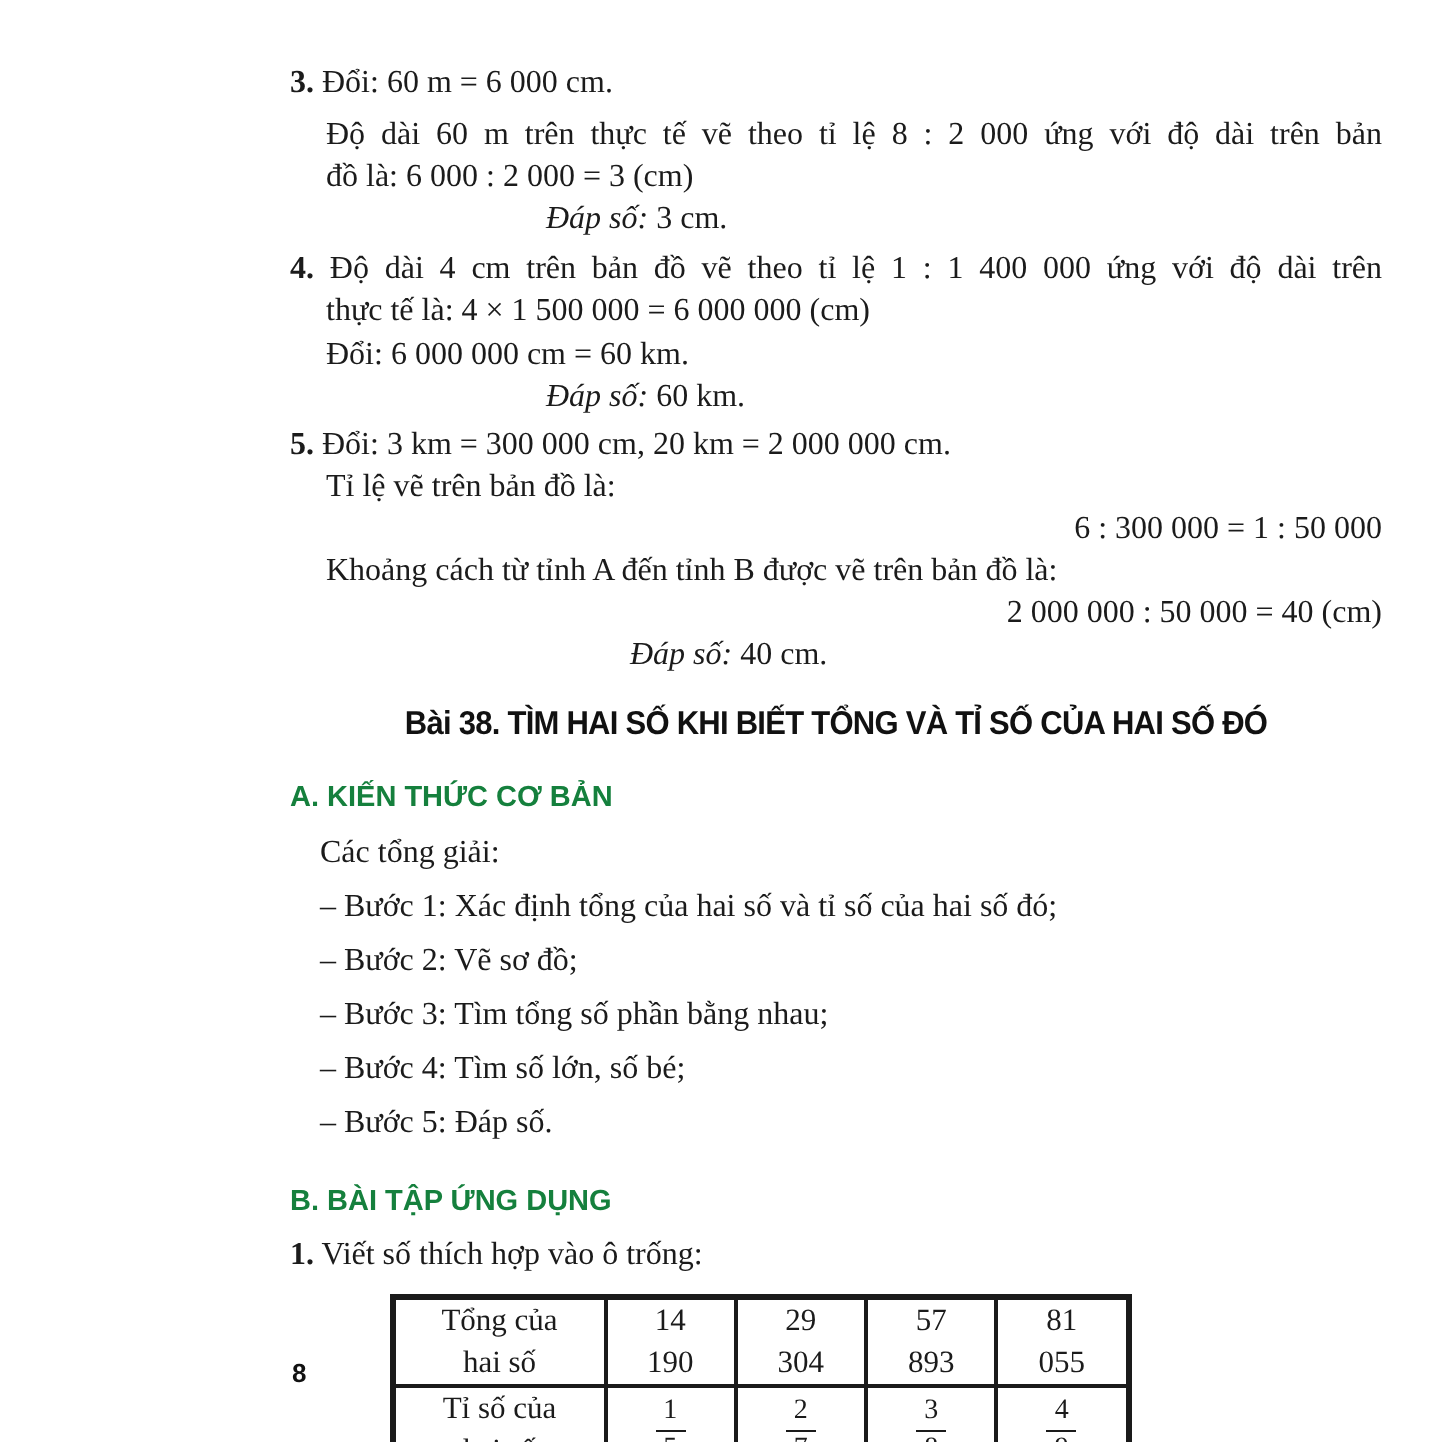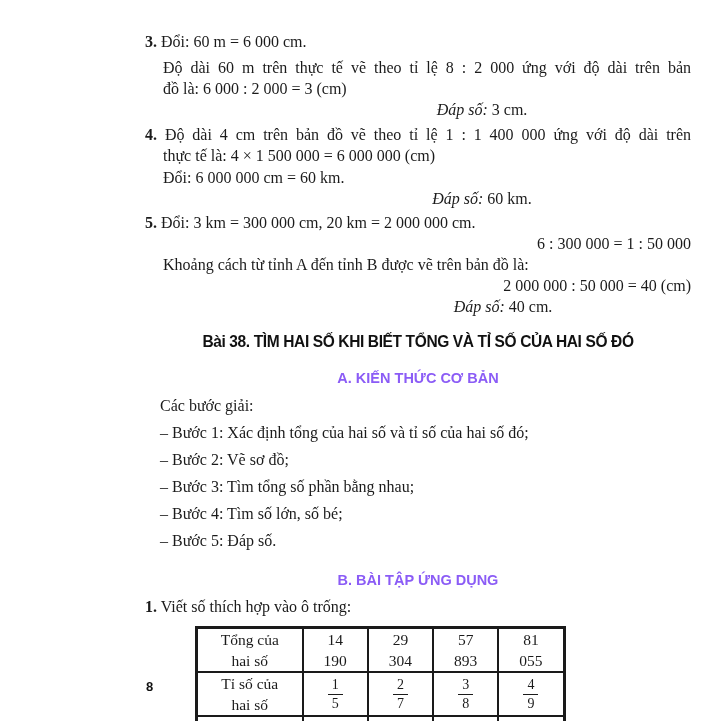--- a/index.html
+++ b/index.html
@@ -5,38 +5,38 @@
   * { margin:0; padding:0; box-sizing:border-box; }
   html,body { width:721px; height:721px; background:#ffffff; overflow:hidden; }
   body { font-family:"Liberation Serif", serif; font-size:16px; color:#1b1b1b; }
 
   .content { position:absolute; left:145px; top:31px; width:546px; line-height:21px; }
 
   .line { min-height:21px; }
   .hang { padding-left:18px; }
   .jline { text-align:justify; text-align-last:justify; }
   .marker { font-weight:bold; }
-  .answer { font-style:italic;text-align:center; }
+  .answer { font-style:italic; }
   .answer .val { font-style:normal; }
   .ans-3 { padding-left:128px; }
   .ans-4 { padding-left:128px; }
   .ans-5 { padding-left:170px; }
   .formula { padding-left:58px;text-align:right; }
 
   .item3 { margin-top:0; }
   .item3 .body-wrap { margin-top:5px; }
   .item4 { margin-top:4px; }
   .item4 .line2 { margin-top:1px; }
   .item5 { margin-top:3px; }
 
   .lesson-title { margin-top:14px; text-align:center; font-family:"Liberation Sans", sans-serif;
                   font-weight:bold; font-size:16.5px; letter-spacing:-0.4px; color:#111;
                   transform:scaleX(0.94); }
   .sec-heading { font-family:"Liberation Sans", sans-serif; font-weight:bold; font-size:14.5px;
-                 color:#8b5cf6; margin-left:0;text-align:center; }
+                 color:#15803d; margin-left:0; }
   .sec-a { margin-top:16px; }
   .intro { margin-top:6px; padding-left:15px; }
   .steps { padding-left:15px; }
   .steps .line { margin-top:6px; }
   .sec-b { margin-top:19px; }
   .ex1 { margin-top:5px; }
 
   table.fill { border-collapse:collapse; margin:9px 0 0 50px; }
   table.fill td { border:2px solid #1a1a1a; text-align:center; vertical-align:middle;
                   font-size:15.5px; padding:0 20px; }
@@ -71,30 +71,31 @@
 
   <div class="item4">
     <div class="line jline"><span class="marker">4.</span> <span>Độ dài 4 cm trên bản đồ vẽ theo tỉ lệ 1 : 1 400 000 ứng với độ dài trên</span></div>
     <div class="line hang">thực tế là: 4 × 1 500 000 = 6 000 000 (cm)</div>
     <div class="line hang line2">Đổi: 6 000 000 cm = 60 km.</div>
     <div class="line answer ans-4"><span>Đáp số:</span> <span class="val">60 km.</span></div>
   </div>
 
   <div class="item5">
     <div class="line"><span class="marker">5.</span> <span>Đổi: 3 km = 300 000 cm, 20 km = 2 000 000 cm.</span></div>
+    <div class="line hang">Tỉ lệ vẽ trên bản đồ là:</div>
     <div class="line formula">6 : 300 000 = 1 : 50 000</div>
     <div class="line hang">Khoảng cách từ tỉnh A đến tỉnh B được vẽ trên bản đồ là:</div>
     <div class="line formula">2 000 000 : 50 000 = 40 (cm)</div>
     <div class="line answer ans-5"><span>Đáp số:</span> <span class="val">40 cm.</span></div>
   </div>
 
   <div class="lesson-title">Bài 38. TÌM HAI SỐ KHI BIẾT TỔNG VÀ TỈ SỐ CỦA HAI SỐ ĐÓ</div>
 
   <div class="sec-heading sec-a">A. KIẾN THỨC CƠ BẢN</div>
-  <div class="line intro">Các bước giải:</div>
+  <div class="line intro">Các tổng giải:</div>
   <div class="steps">
     <div class="line">– Bước 1: Xác định tổng của hai số và tỉ số của hai số đó;</div>
     <div class="line">– Bước 2: Vẽ sơ đồ;</div>
     <div class="line">– Bước 3: Tìm tổng số phần bằng nhau;</div>
     <div class="line">– Bước 4: Tìm số lớn, số bé;</div>
     <div class="line">– Bước 5: Đáp số.</div>
   </div>
 
   <div class="sec-heading sec-b">B. BÀI TẬP ỨNG DỤNG</div>
   <div class="line ex1"><span class="marker">1.</span> <span>Viết số thích hợp vào ô trống:</span></div>

